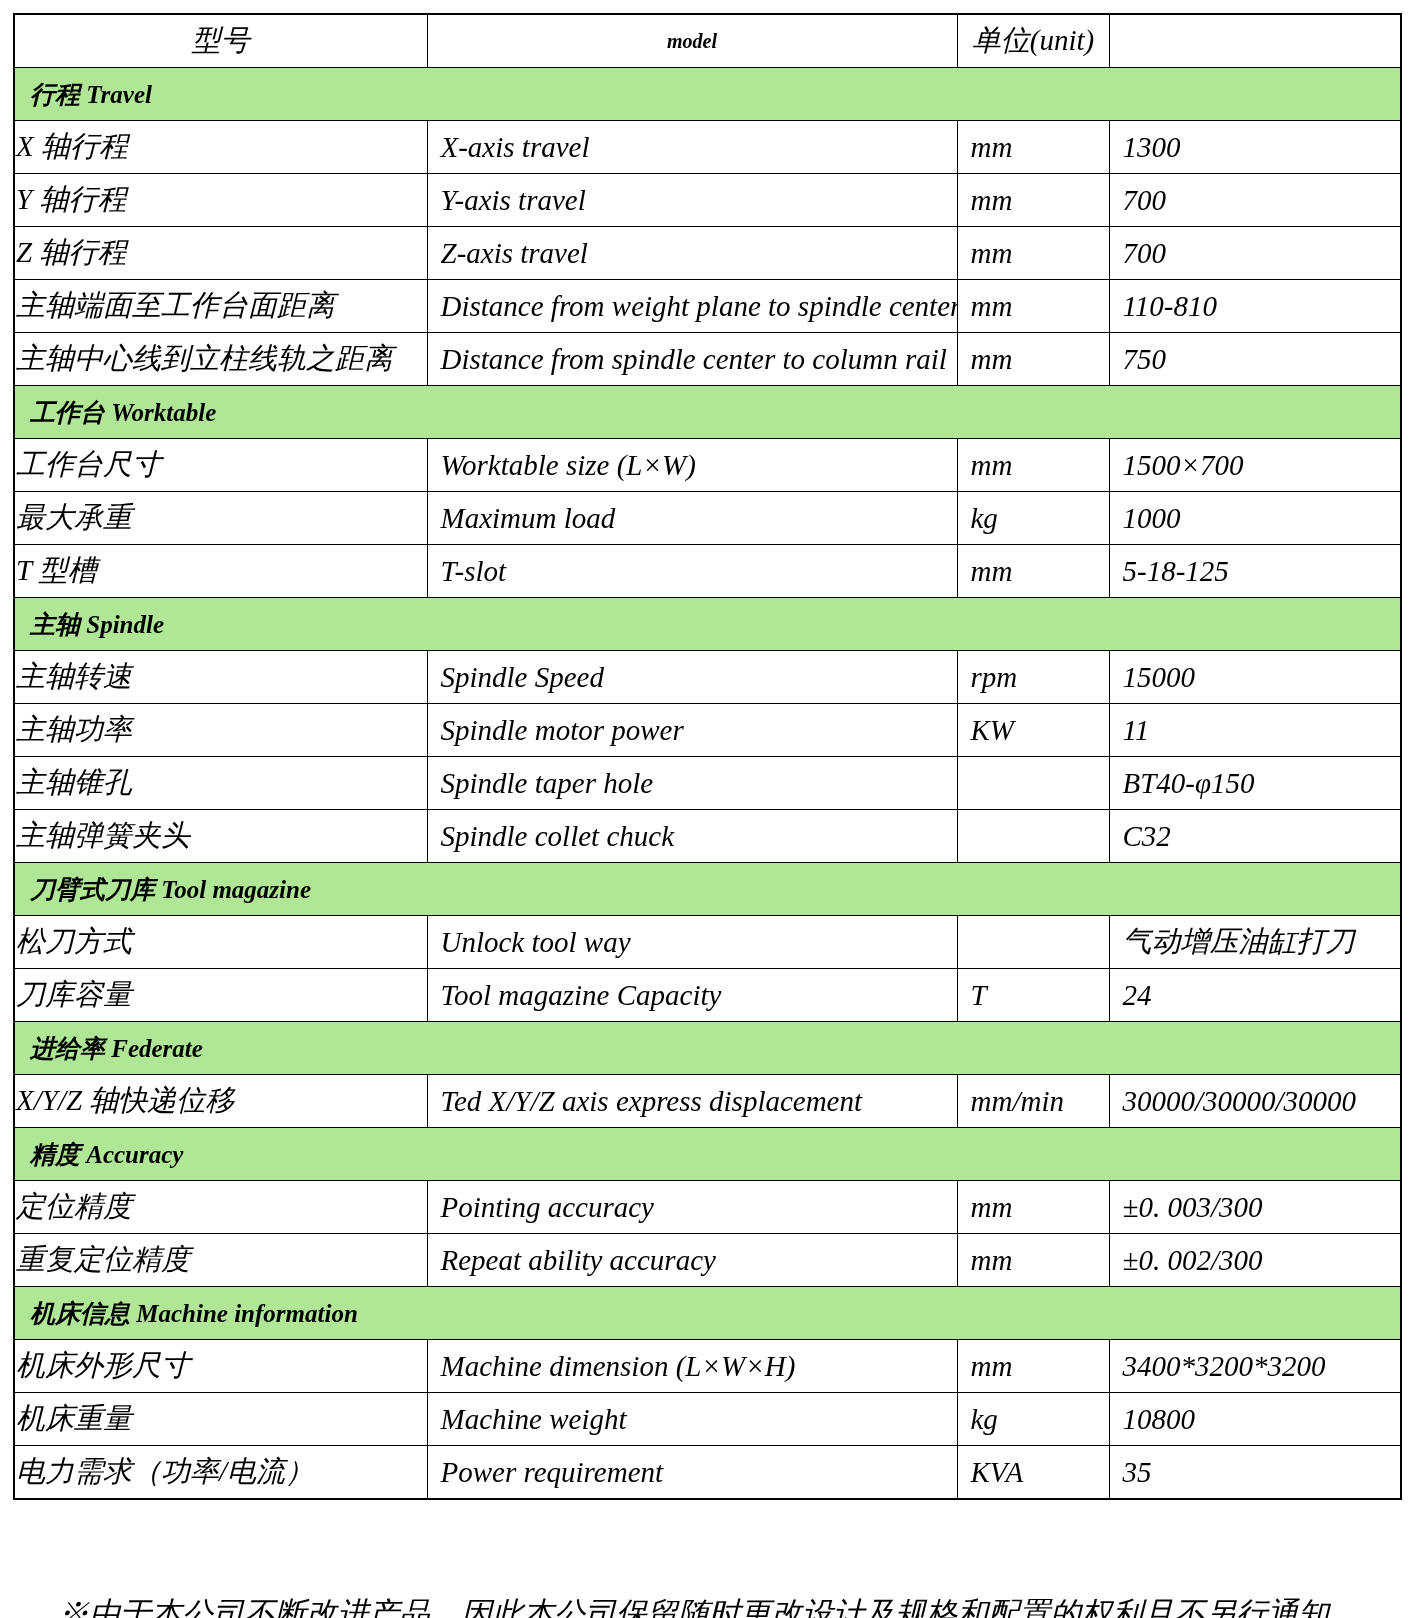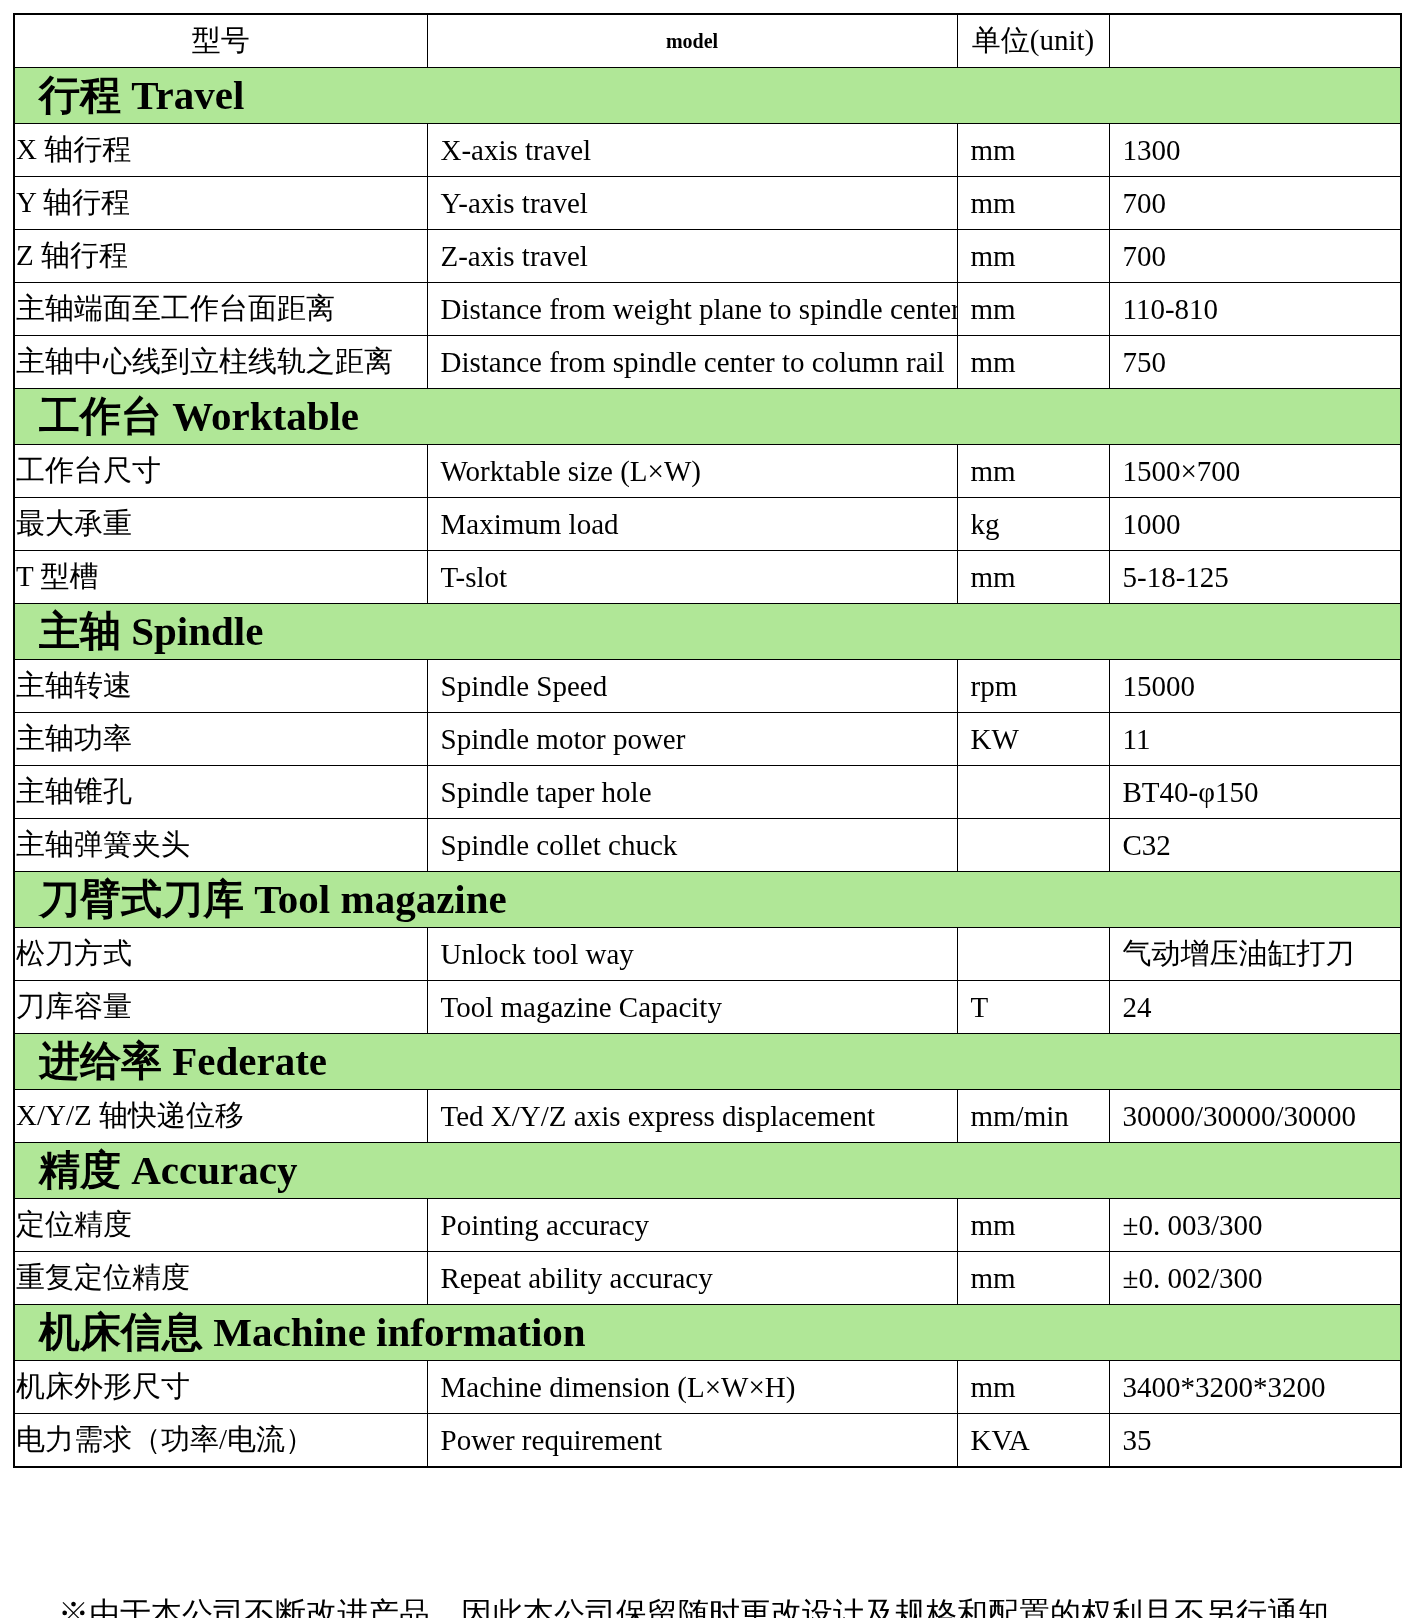--- a/index.html
+++ b/index.html
@@ -9,21 +9,21 @@
     --page-bg:#ffffff;
   }
   html,body{
     margin:0;padding:0;
     width:1414px;height:1618px;
     background:var(--page-bg);
     overflow:hidden;
     font-family:"Liberation Serif","DejaVu Serif",serif;
     color:var(--text-c);
   }
-  .sheet{position:relative;width:1414px;height:1618px;}
+  .sheet{position:relative;width:1414px;height:1618px;font-style:italic;}
   table.spec{
     position:absolute;left:13px;top:13px;
     width:1387px;
     border-collapse:collapse;
     table-layout:fixed;
     border:2px solid var(--border-c);
   }
   td{
     border:1px solid var(--border-c);
     height:52px;
@@ -33,22 +33,22 @@
     white-space:nowrap;
     overflow:hidden;
     background:#ffffff;
   }
   td.c1{padding-left:1px;}
   td.hdr{text-align:center;padding:0;}
   td.hdr-en{font-weight:bold;font-size:20px;}
   td.section{
     background:var(--section-bg);
     font-weight:bold;
-    font-size:41px;
-    padding-left:24px;
+    font-size:25px;
+    padding-left:15px;
   }
   .footer-note{
     position:absolute;
     left:58px;
     top:1593px;
     font-size:31px;
     white-space:nowrap;
   }
 </style>
 </head>
@@ -193,20 +193,26 @@
         <tr>
           <td colspan="4" class="section">机床信息 Machine information</td>
         </tr>
         <tr>
           <td class="c1">机床外形尺寸</td>
           <td class="c2">Machine dimension (L×W×H)</td>
           <td class="c3">mm</td>
           <td class="c4">3400*3200*3200</td>
         </tr>
         <tr>
+          <td class="c1">机床重量</td>
+          <td class="c2">Machine weight</td>
+          <td class="c3">kg</td>
+          <td class="c4">10800</td>
+        </tr>
+        <tr>
           <td class="c1">电力需求（功率/电流）</td>
           <td class="c2">Power requirement</td>
           <td class="c3">KVA</td>
           <td class="c4">35</td>
         </tr>
       </tbody>
   </table>
 
   <div class="footer-note">※由于本公司不断改进产品，因此本公司保留随时更改设计及规格和配置的权利且不另行通知</div>
 

